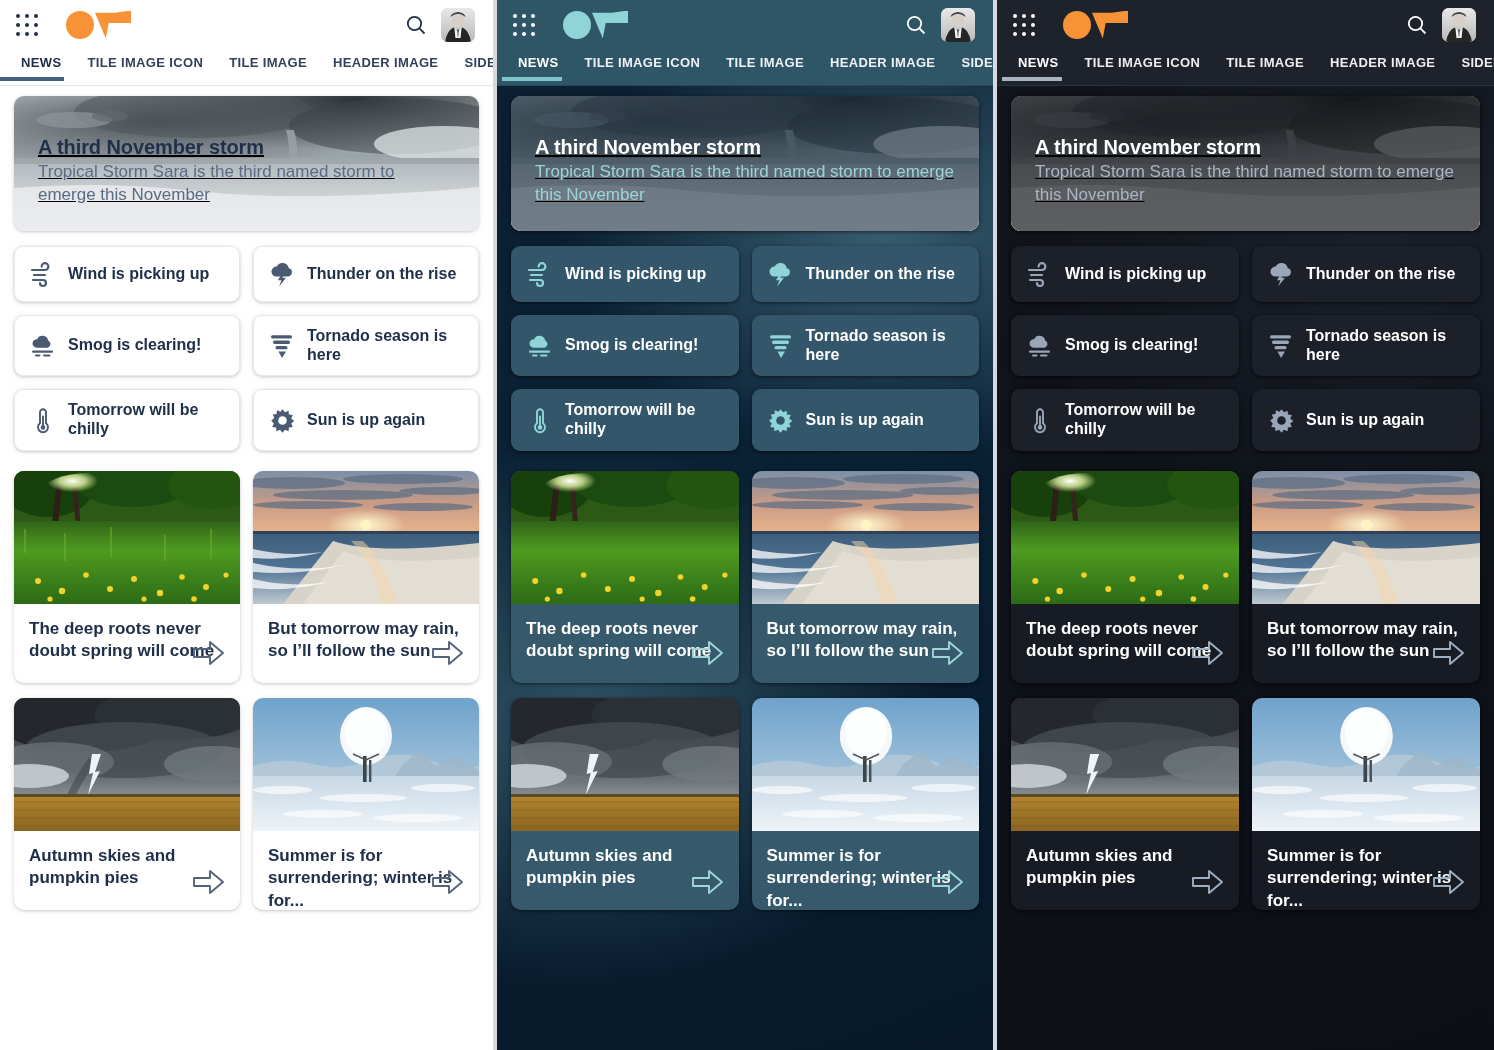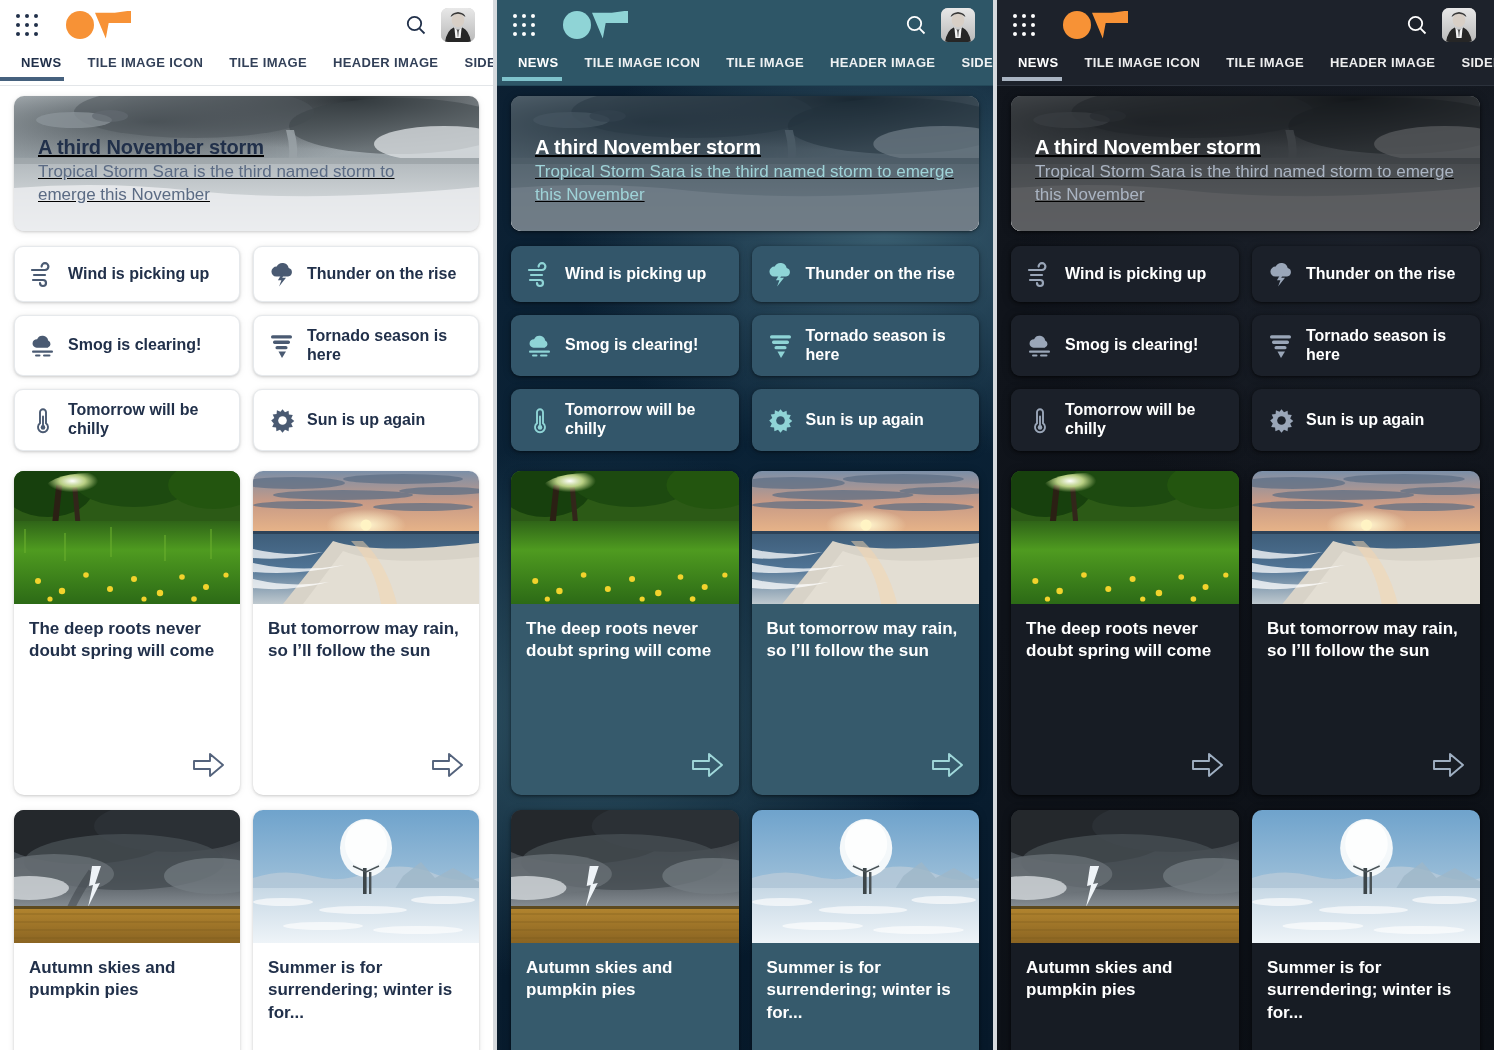--- a/index.html
+++ b/index.html
@@ -106,21 +106,21 @@
           min-height: 56px; box-shadow: var(--shadow); cursor:pointer; }
   .p1 .chip { border-color:#e6e9ec; }
   .p2 .chip, .p3 .chip { border-color: transparent; }
   .chip .ico { flex: 0 0 28px; height:28px; display:flex; align-items:center; justify-content:center;
                color: var(--icon); }
   .chip .lbl { font-size: 16px; font-weight: 700; color: var(--txt); line-height:1.17; }
 
   
   .cards { display:grid; grid-template-columns: 1fr 1fr; gap: 15px 13px; }
   .card { border-radius: 10px; overflow:hidden; background: var(--cardbg);
-          box-shadow: var(--shadow); height: 324px; display:flex; flex-direction:column;
+          box-shadow: var(--shadow); height: 212px; display:flex; flex-direction:column;
           cursor:pointer; position:relative; }
   .card .thumb { height: 133px; position:relative; overflow:hidden; flex:0 0 133px; }
   .card .thumb > svg { position:absolute; inset:0; }
   .card .ctxt { padding: 14px 15px 0 15px; font-size: 17px; font-weight:700;
                 line-height: 1.33; color: var(--cardtxt); }
   .card .arrow { position:absolute; right:14px; bottom: 12px; color: var(--arrow); }
   .card.tall .arrow { bottom: 10px; }
 
   svg { overflow: visible; }
 </style>

